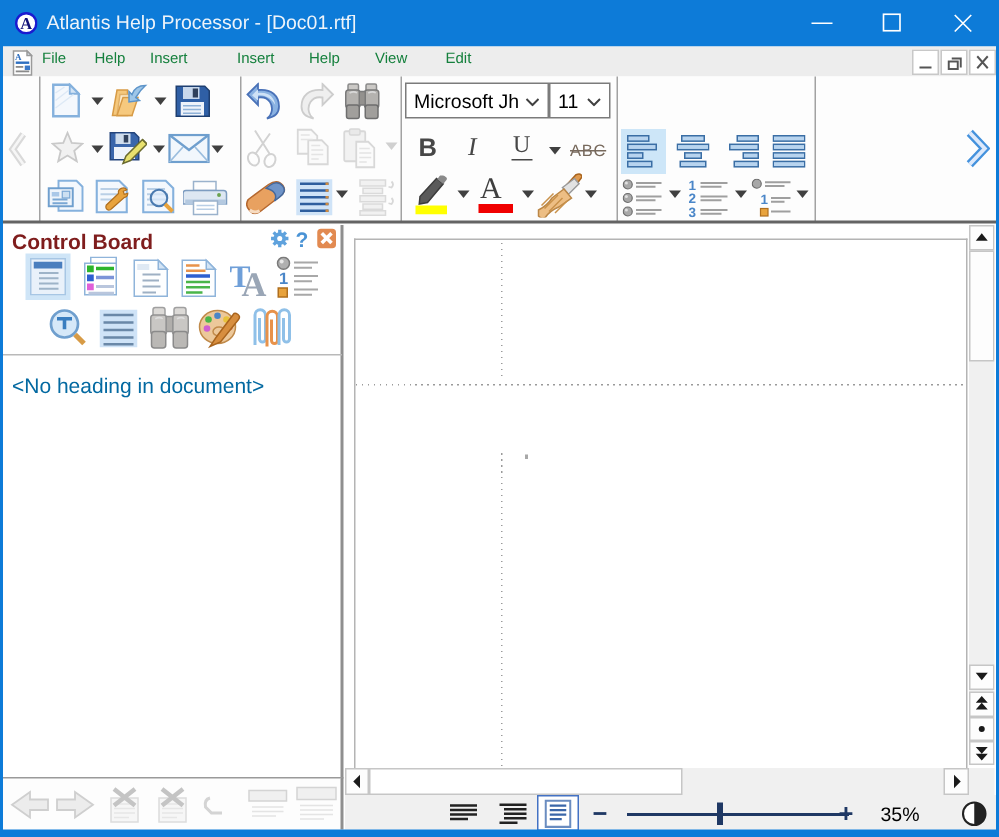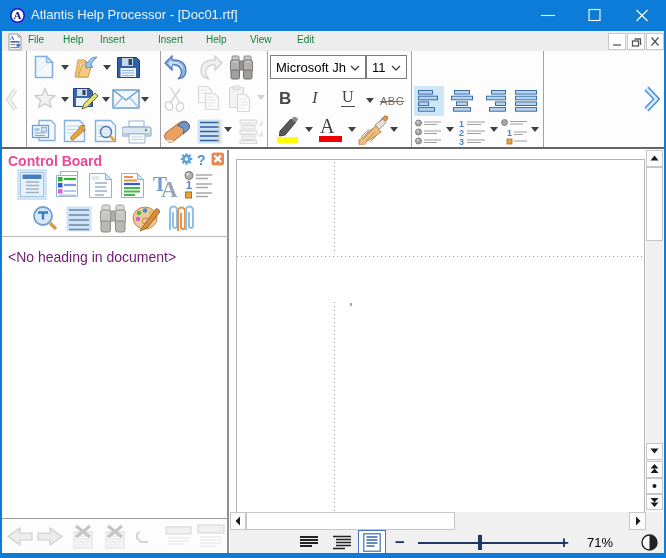--- a/index.html
+++ b/index.html
@@ -299,21 +299,21 @@
   <div class="tri" style="left:529px;top:76px"></div>
 
   <svg class="abs" style="left:641px;top:34px" width="17" height="28" viewBox="0 0 17 28">
     <path d="M3.5 3.5 L13.5 14 L3.5 24.5" fill="none" stroke="#4492dd" stroke-width="5.6" stroke-linejoin="miter"></path>
     <path d="M3.5 3.5 L13.5 14 L3.5 24.5" fill="none" stroke="#dde9fb" stroke-width="2.6" stroke-linejoin="miter"></path>
   </svg>
 </div>
 <div class="abs" style="left:0;top:147px;width:666px;height:2px;background:#646464"></div>
 
 <div class="abs" id="cboard" style="left:2px;top:150px;width:227px;height:368px;background:#fff;border-right:2px solid #8f8f8f">
-  <div class="abs" style="left:6px;top:3px;font-size:14px;font-weight:bold;color:#ec4899">Control Board</div>
+  <div class="abs" style="left:6px;top:3px;font-size:14px;font-weight:bold;color:#7f1d1d">Control Board</div>
 
   <svg class="abs" style="left:178px;top:2px" width="46" height="14" viewBox="0 0 46 14">
     <g fill="#5fa2dd">
       <circle cx="6.5" cy="7" r="4.2"></circle>
       <g stroke="#5fa2dd" stroke-width="2.2">
           <path d="M6.5 1.2 v11.6 M0.7 7 h11.6 M2.4 2.9 l8.2 8.2 M10.6 2.9 l-8.2 8.2"></path>
         </g>
     </g>
     <circle cx="6.5" cy="7" r="1.7" fill="#fff"></circle>
     <text x="17" y="12.5" font-size="14" font-weight="bold" fill="#4a93d5">?</text>
@@ -392,21 +392,21 @@
     <path d="M24 4 L12 20 l-4 6 l7 -3 L27 8 q1.5 -2 -0.5 -3.5 q-1.5 -1 -2.5 -0.5 z" fill="#d78e3f" stroke="#a9641d"></path>
   </svg>
   <svg class="abs" style="left:164px;top:54px" width="28" height="30" viewBox="0 0 28 30">
     <g fill="none" stroke-width="2">
       <path d="M4 26 V6 a3.5 3.5 0 0 1 7 0 V22 a2 2 0 0 1 -4 0 V8" stroke="#8fc0e8"></path>
       <path d="M12 27 V7 a3.5 3.5 0 0 1 7 0 V23 a2 2 0 0 1 -4 0 V9" stroke="#e8924a"></path>
       <path d="M20 26 V6 a3.5 3.5 0 0 1 7 0 V22 a2 2 0 0 1 -4 0 V8" stroke="#8fc0e8"></path>
     </g>
   </svg>
   <div class="abs" style="left:0;top:86px;width:226px;height:1px;background:#b9b9b9"></div>
-  <div class="abs" style="left:6px;top:99px;font-size:14px;color:#701a75">&lt;No heading in document&gt;</div>
+  <div class="abs" style="left:6px;top:99px;font-size:14px;color:#0369a1">&lt;No heading in document&gt;</div>
 </div>
 
 <div class="abs" id="cbfoot" style="left:2px;top:518px;width:227px;height:35px;background:#fdfdfd;border-top:1px solid #9a9a9a;border-right:2px solid #8f8f8f">
   <svg class="abs" style="left:4px;top:3px" width="222" height="32" viewBox="0 0 222 32">
     <g fill="#ececec" stroke="#cfcfcf" stroke-width="1.2">
       <path d="M14 6 v5 h12 v7 h-12 v5 L2 14.5 z"></path>
       <path d="M44 6 v5 h-12 v7 h12 v5 L56 14.5 z"></path>
     </g>
     <g fill="#f6f6f6" stroke="#dcdcdc">
       <rect x="68" y="10" width="18" height="16"></rect>
@@ -473,20 +473,20 @@
   </svg>
   <div class="abs" style="left:128px;top:0;width:28px;height:24px;border:1.5px solid #4472c4;background:#fff"></div>
   <svg class="abs" style="left:133px;top:3px" width="18" height="19" viewBox="0 0 18 19">
     <rect x="0.75" y="0.75" width="16.5" height="17.5" fill="#fff" stroke="#6a8cc0" stroke-width="1.5"></rect>
     <path d="M3.5 4 h11 M3.5 7 h11 M3.5 10 h11 M3.5 13 h8" stroke="#3a66a8" stroke-width="1.5"></path>
   </svg>
   <div class="abs" style="left:165px;top:3px;font-size:17px;color:#1f3864;font-weight:bold">−</div>
   <div class="abs" style="left:188px;top:12px;width:148px;height:1.5px;background:#1f3864"></div>
   <div class="abs" style="left:248px;top:5px;width:4px;height:15px;background:#1f3864"></div>
   <div class="abs" style="left:329px;top:3px;font-size:17px;color:#1f3864;font-weight:bold">+</div>
-  <div class="abs" style="left:357px;top:5px;font-size:13px;color:#000">71%</div>
+  <div class="abs" style="left:357px;top:5px;font-size:13px;color:#000">35%</div>
   <svg class="abs" style="left:411px;top:4px" width="17" height="17" viewBox="0 0 17 17">
     <circle cx="8.5" cy="8.5" r="7.5" fill="#fff" stroke="#222" stroke-width="1.4"></circle>
     <path d="M8.5 1 a7.5 7.5 0 0 1 0 15 z" fill="#222"></path>
   </svg>
 </div>
 
 <div class="abs" style="left:0;top:0;width:666px;height:558px;border-left:2px solid #0d7bd8;border-right:2px solid #0d7bd8;border-bottom:5px solid #0d7bd8;pointer-events:none"></div>
 
 </body></html>

